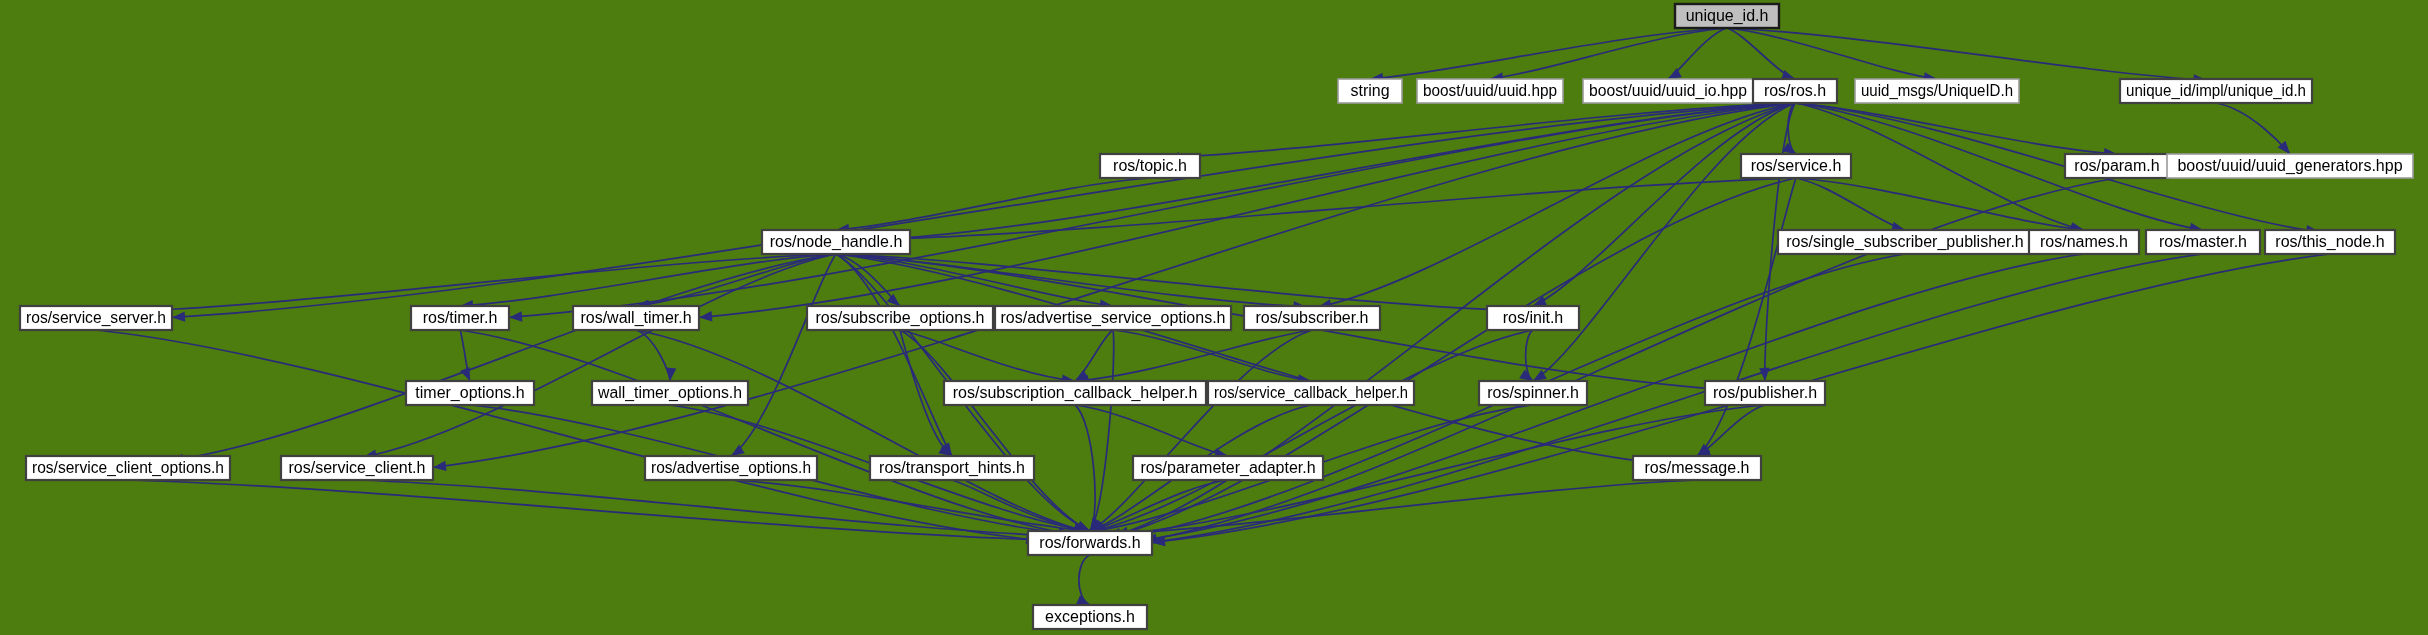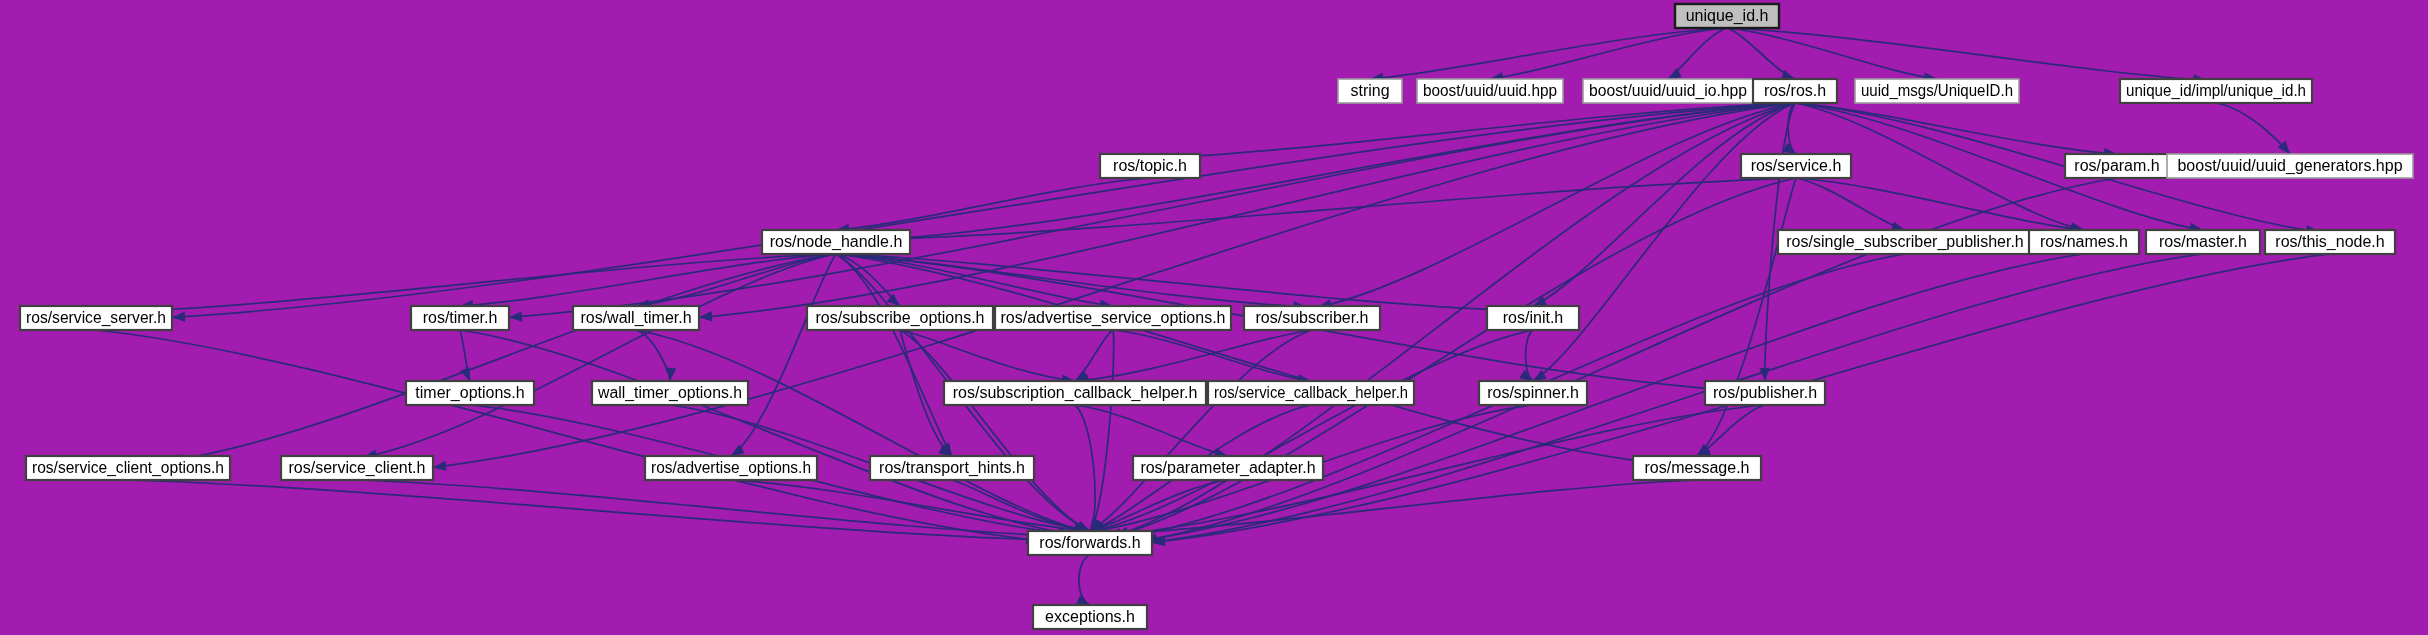--- a/index.html
+++ b/index.html
@@ -4,21 +4,21 @@
 <style>
   html, body {
     margin: 0;
     padding: 0;
     background: #ffffff;
   }
   #graph-root {
     position: relative;
     width: 2428px;
     height: 635px;
-    background: #a21caf;
+    background: #4d7c0f;
     font-family: "Liberation Sans", sans-serif;
     overflow: hidden;
   }
   svg#graph-svg {
     position: absolute;
     top: 0; left: 0;
     width: 2428px;
     height: 635px;
   }
   .node-rect {

